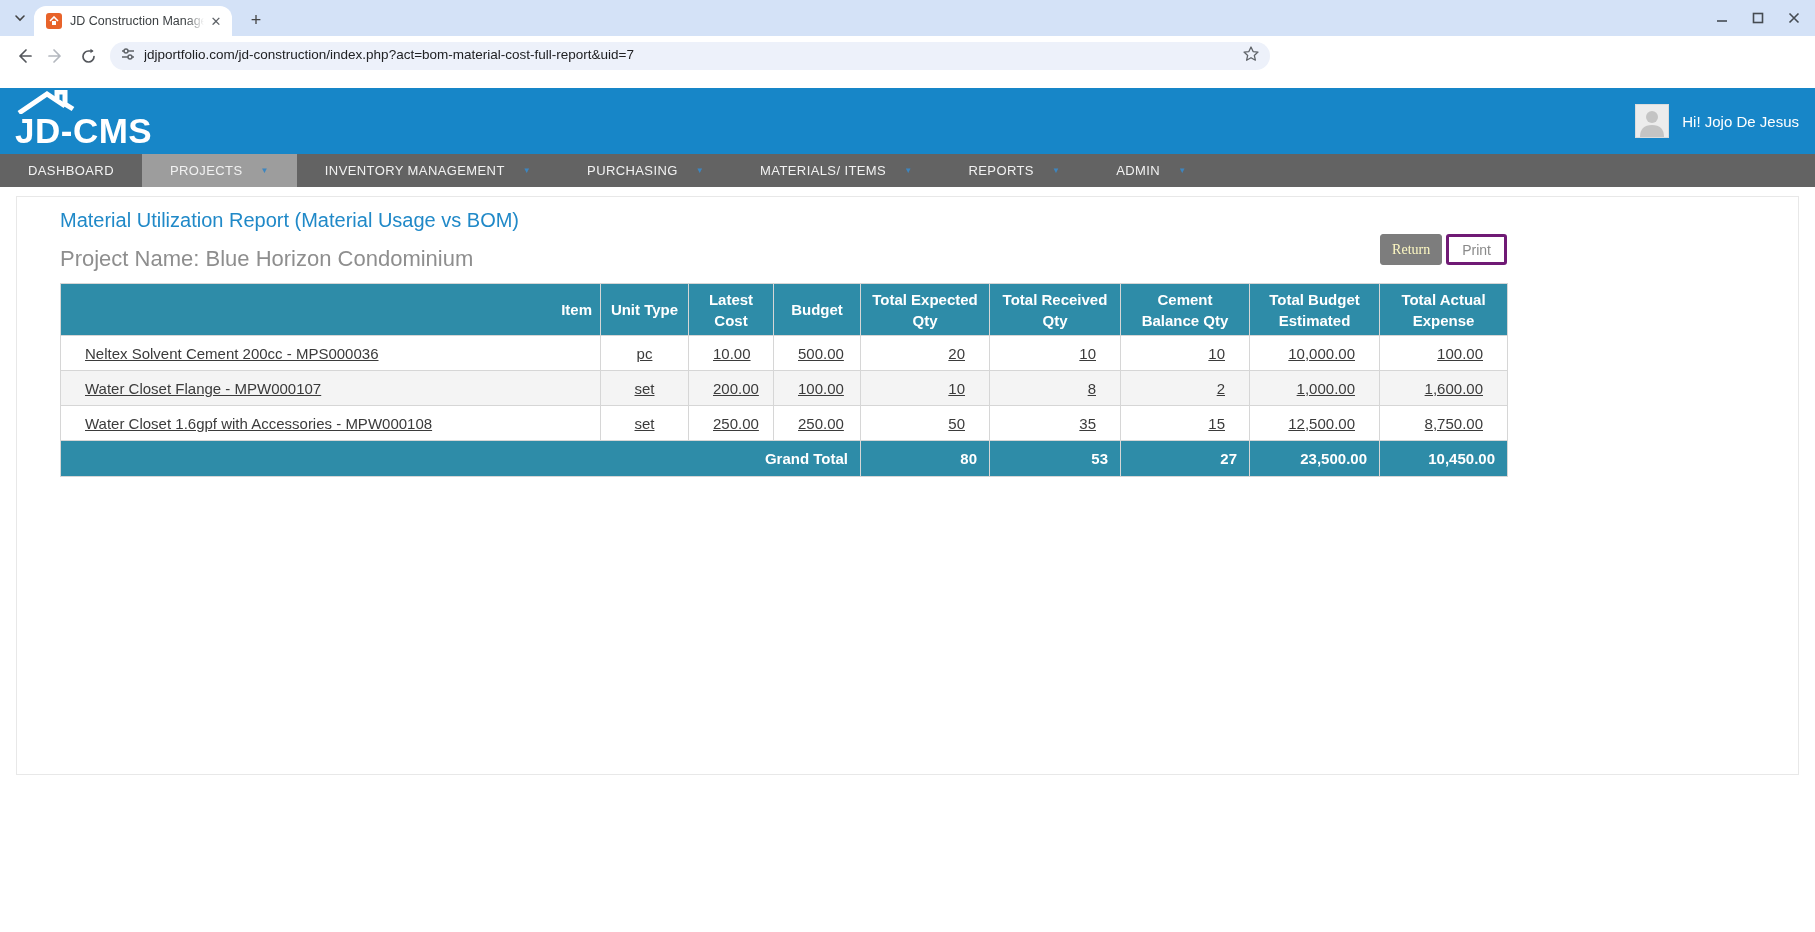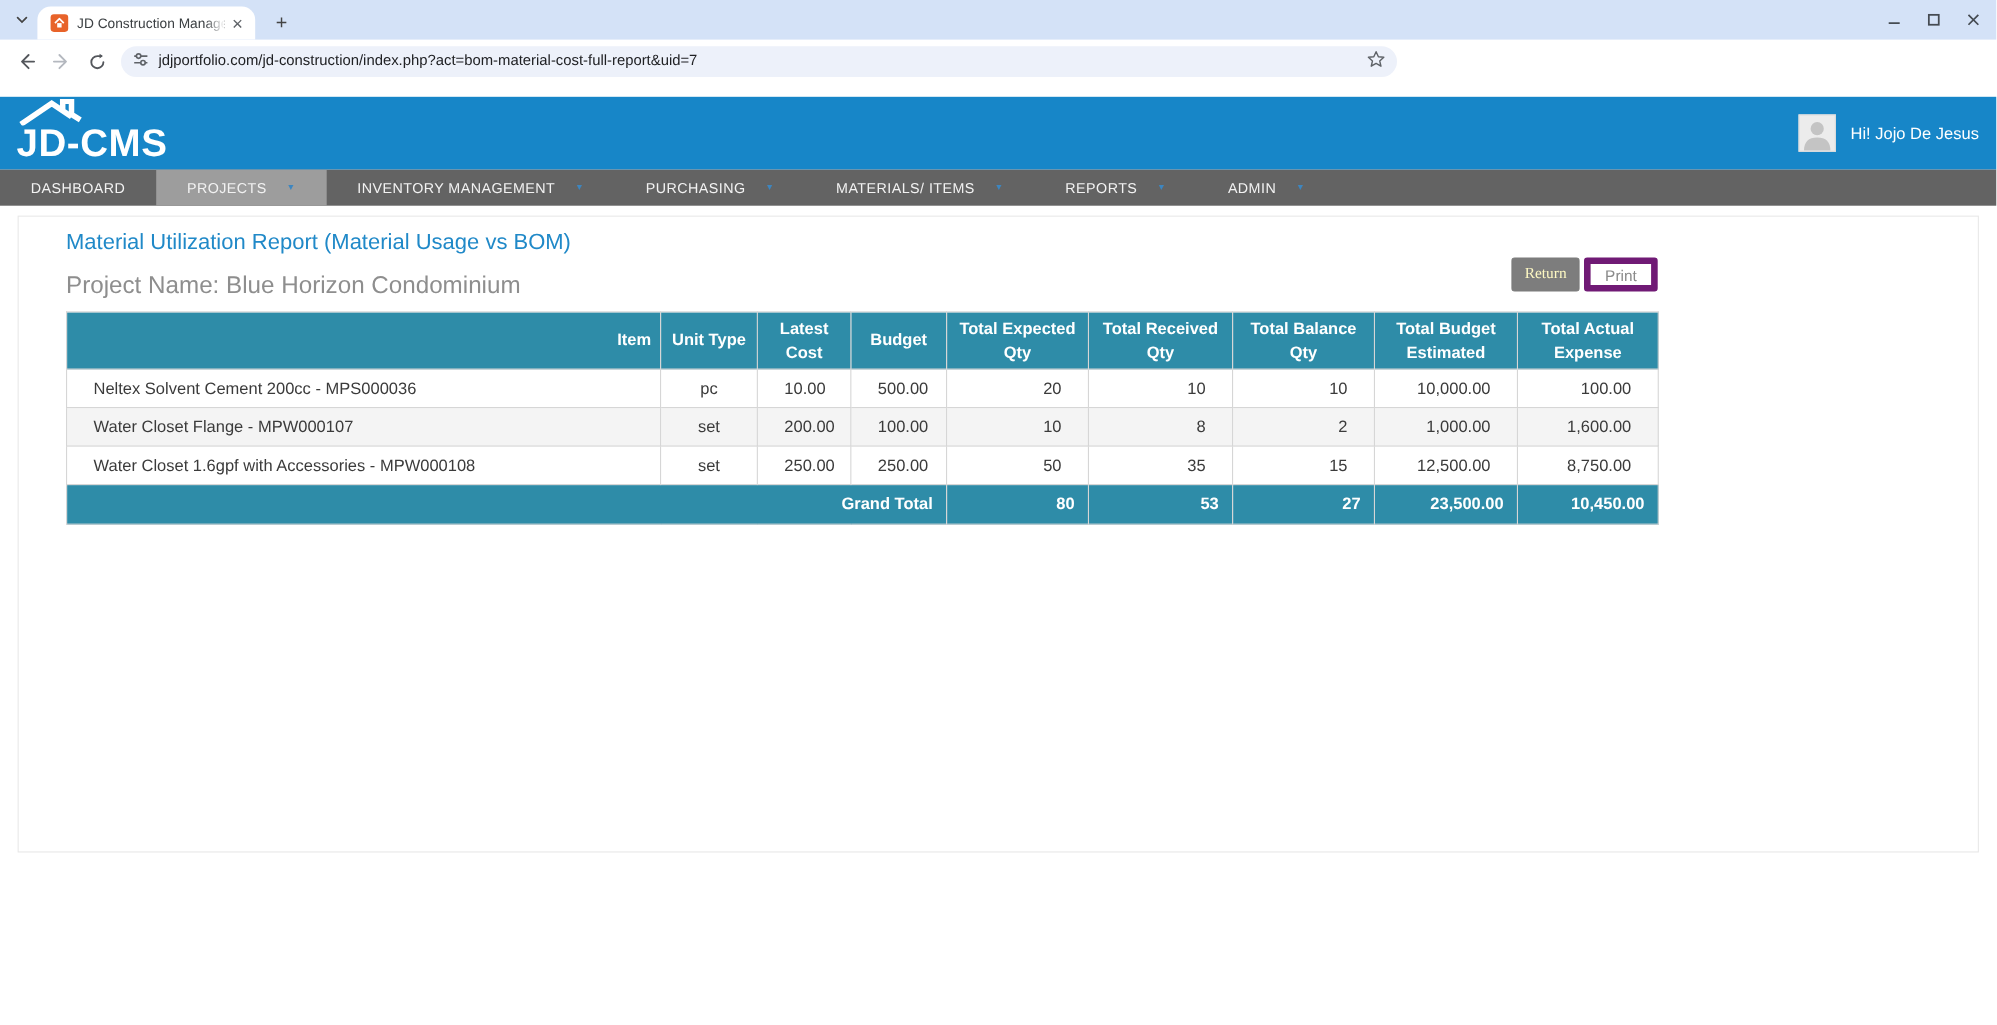--- a/index.html
+++ b/index.html
@@ -41,27 +41,27 @@
   .site-nav { height:33px; background:#636363; display:flex; }
   .nav-item { height:33px; display:flex; align-items:center; padding:0 28px; color:#f2f2f2; font-size:13px; letter-spacing:0.4px; cursor:pointer; white-space:nowrap; }
   .nav-item.active { background:#9d9d9d; }
   .nav-caret { font-size:8px; color:#3d86c0; margin-left:18px; line-height:1; }
 
   .content-card { margin:9px 16px 0 16px; height:579px; background:#fff; border:1px solid #e8e8e8; position:relative; }
   .report-title { position:absolute; top:12px; left:43px; font-size:20px; color:#2089c8; }
   .project-name { position:absolute; top:49px; left:43px; font-size:22px; color:#8e8e8e; }
   .actions { position:absolute; top:37px; right:291px; display:flex; gap:4px; }
   .btn-return { height:31px; padding:0 11px; background:#7d7d7d; color:#fef9c3; border:1px solid #7d7d7d; border-radius:3px; font-size:14px; font-family:Liberation Serif, serif; cursor:pointer; }
-  .btn-print  { height:31px; padding:0 13px; background:#fff; color:#8a8a8a; border:6px solid #701a75; border-radius:3px; font-size:14px; font-family:"Liberation Sans",sans-serif; cursor:pointer; }
+  .btn-print  { height:31px; padding:0 13px; background:#fff; color:#8a8a8a; border:3px solid #701a75; border-radius:3px; font-size:14px; font-family:"Liberation Sans",sans-serif; cursor:pointer; }
 
   table.report { position:absolute; top:86px; left:43px; width:1447px; border-collapse:collapse; table-layout:fixed; font-size:15px; color:#3b3b3b; }
   table.report th, table.report td { border:1px solid #d6d6d6; }
   thead th { background:#2e8ca8; color:#fff; font-weight:bold; height:52px; text-align:center; padding:4px 8px; line-height:1.4; }
   thead th.col-item { text-align:right; padding-left:4px; }
-  tbody td { height:35px; padding:4px 24px; background:#fff; }
+  tbody td { height:35px; padding:4px 24px; background:#fff;text-decoration:underline; }
   tbody tr:nth-child(2) td { background:#f4f4f4; }
   td.al { text-align:left; } td.ac { text-align:center; } td.ar { text-align:right; }
   tfoot td { background:#2e8ca8; color:#ffffff; font-weight:bold; height:36px; padding:4px 12px; text-align:right; }
 
   .icon { display:block; }
 </style>
 </head>
 <body>
 
 <div class="titlebar">
@@ -204,21 +204,21 @@
           <col style="width:128px">
       </colgroup>
       <thead>
         <tr>
           <th class="col-item">Item</th>
           <th>Unit Type</th>
           <th>Latest Cost</th>
           <th>Budget</th>
           <th>Total Expected Qty</th>
           <th>Total Received Qty</th>
-          <th>Total Balance Qty</th>
+          <th>Cement Balance Qty</th>
           <th>Total Budget Estimated</th>
           <th>Total Actual Expense</th>
         </tr>
       </thead>
       <tbody>
         <tr>
           <td class="al">Neltex Solvent Cement 200cc - MPS000036</td>
           <td class="ac">pc</td>
           <td class="ar">10.00</td>
           <td class="ar">500.00</td>

